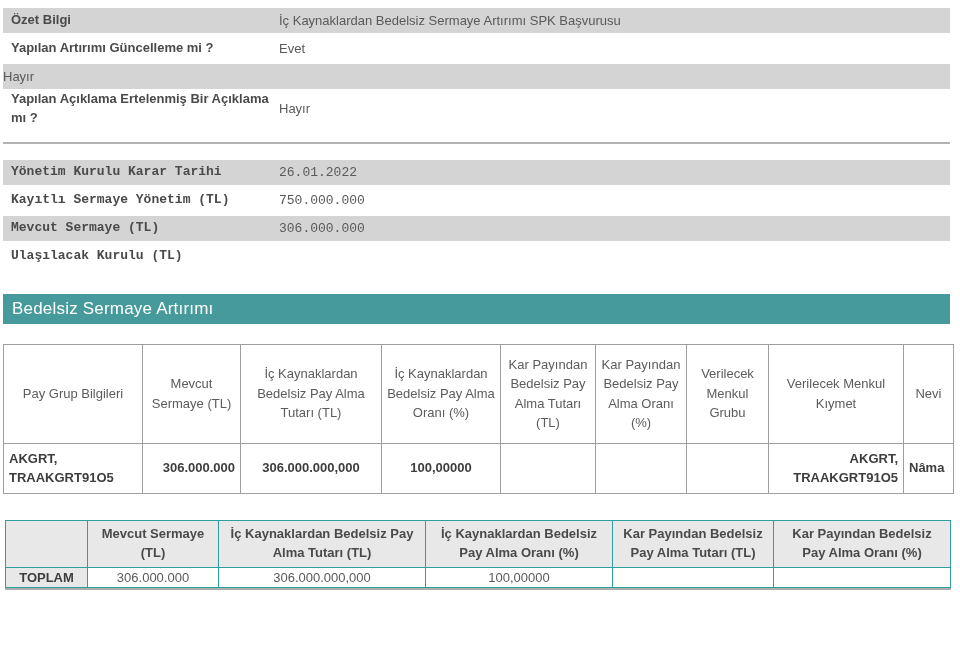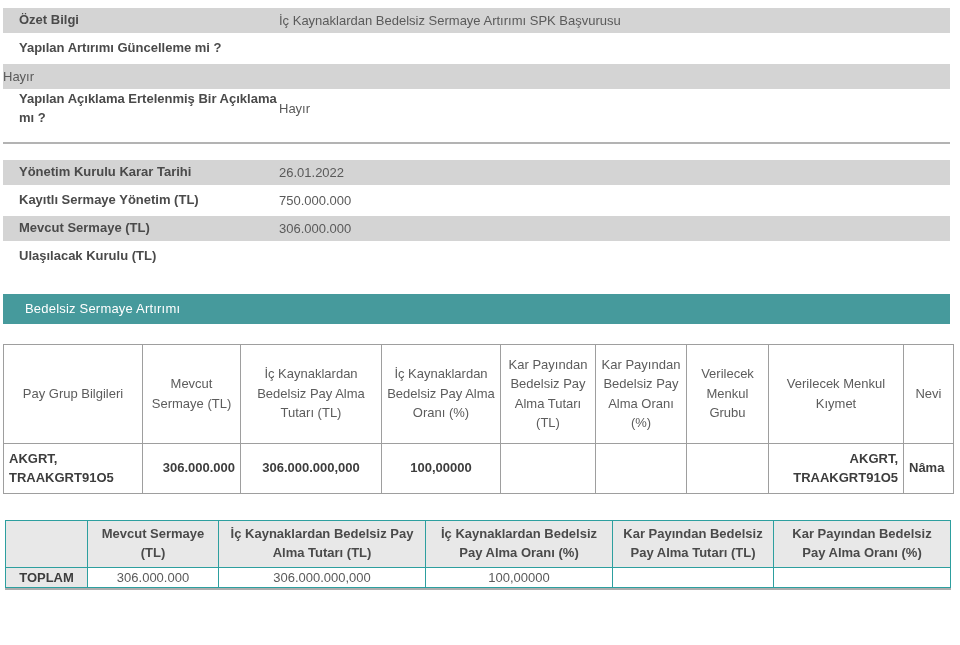--- a/index.html
+++ b/index.html
@@ -9,33 +9,33 @@
     font-size:13px;color:#555;
     -webkit-font-smoothing:antialiased;
   }
   .page{padding:8px 0 0 3px;width:947px;}
 
   
   .info-row{display:flex;align-items:center;min-height:23px;padding:1px 0;}
   .info-row.shaded{background:var(--row-shade-gray,#d4d4d4);}
   .info-row.plain{min-height:29px;}
   .info-label{
-    flex:0 0 276px;padding-left:16px;box-sizing:border-box;
+    flex:0 0 276px;padding-left:8px;box-sizing:border-box;
     font-weight:bold;color:#4a4a4a;line-height:1.45;
   }
   .info-value{flex:1;color:#5a5a5a;padding-right:12px;}
 
   .divider{border:none;border-top:2px solid #b3b3b3;margin:13px 0 0 0;width:947px;}
-  .capital-block{margin-top:16px;}
+  .capital-block{margin-top:16px;font-family:Liberation Mono, monospace;}
 
   
   .banner{
     margin-top:22px;height:30px;line-height:30px;
     background:var(--accent-teal,#469a9c);color:#fff;
-    padding-left:22px;font-size:13px;letter-spacing:.2px;
+    padding-left:9px;font-size:17px;letter-spacing:.2px;
   }
 
   
   table{border-collapse:collapse;table-layout:fixed;}
   .pay-table{width:950px;margin-top:20px;}
   .pay-table th,.pay-table td{
     border:1px solid #9e9e9e;box-sizing:border-box;
     padding:6px 5px;word-wrap:break-word;
   }
   .pay-table th{
@@ -73,20 +73,21 @@
 
 <div class="page">
 
   <div id="summary-block">
       <div class="info-row shaded">
         <div class="info-label">Özet Bilgi</div>
         <div class="info-value">İç Kaynaklardan Bedelsiz Sermaye Artırımı SPK Başvurusu</div>
       </div>
       <div class="info-row plain">
         <div class="info-label">Yapılan Artırımı Güncelleme mi ?</div>
+        <div class="info-value">Evet</div>
       </div>
       <div class="info-row shaded">
         <div class="info-value">Hayır</div>
       </div>
       <div class="info-row plain">
         <div class="info-label">Yapılan Açıklama Ertelenmiş Bir Açıklama mı ?</div>
         <div class="info-value">Hayır</div>
       </div>
     </div>
 

